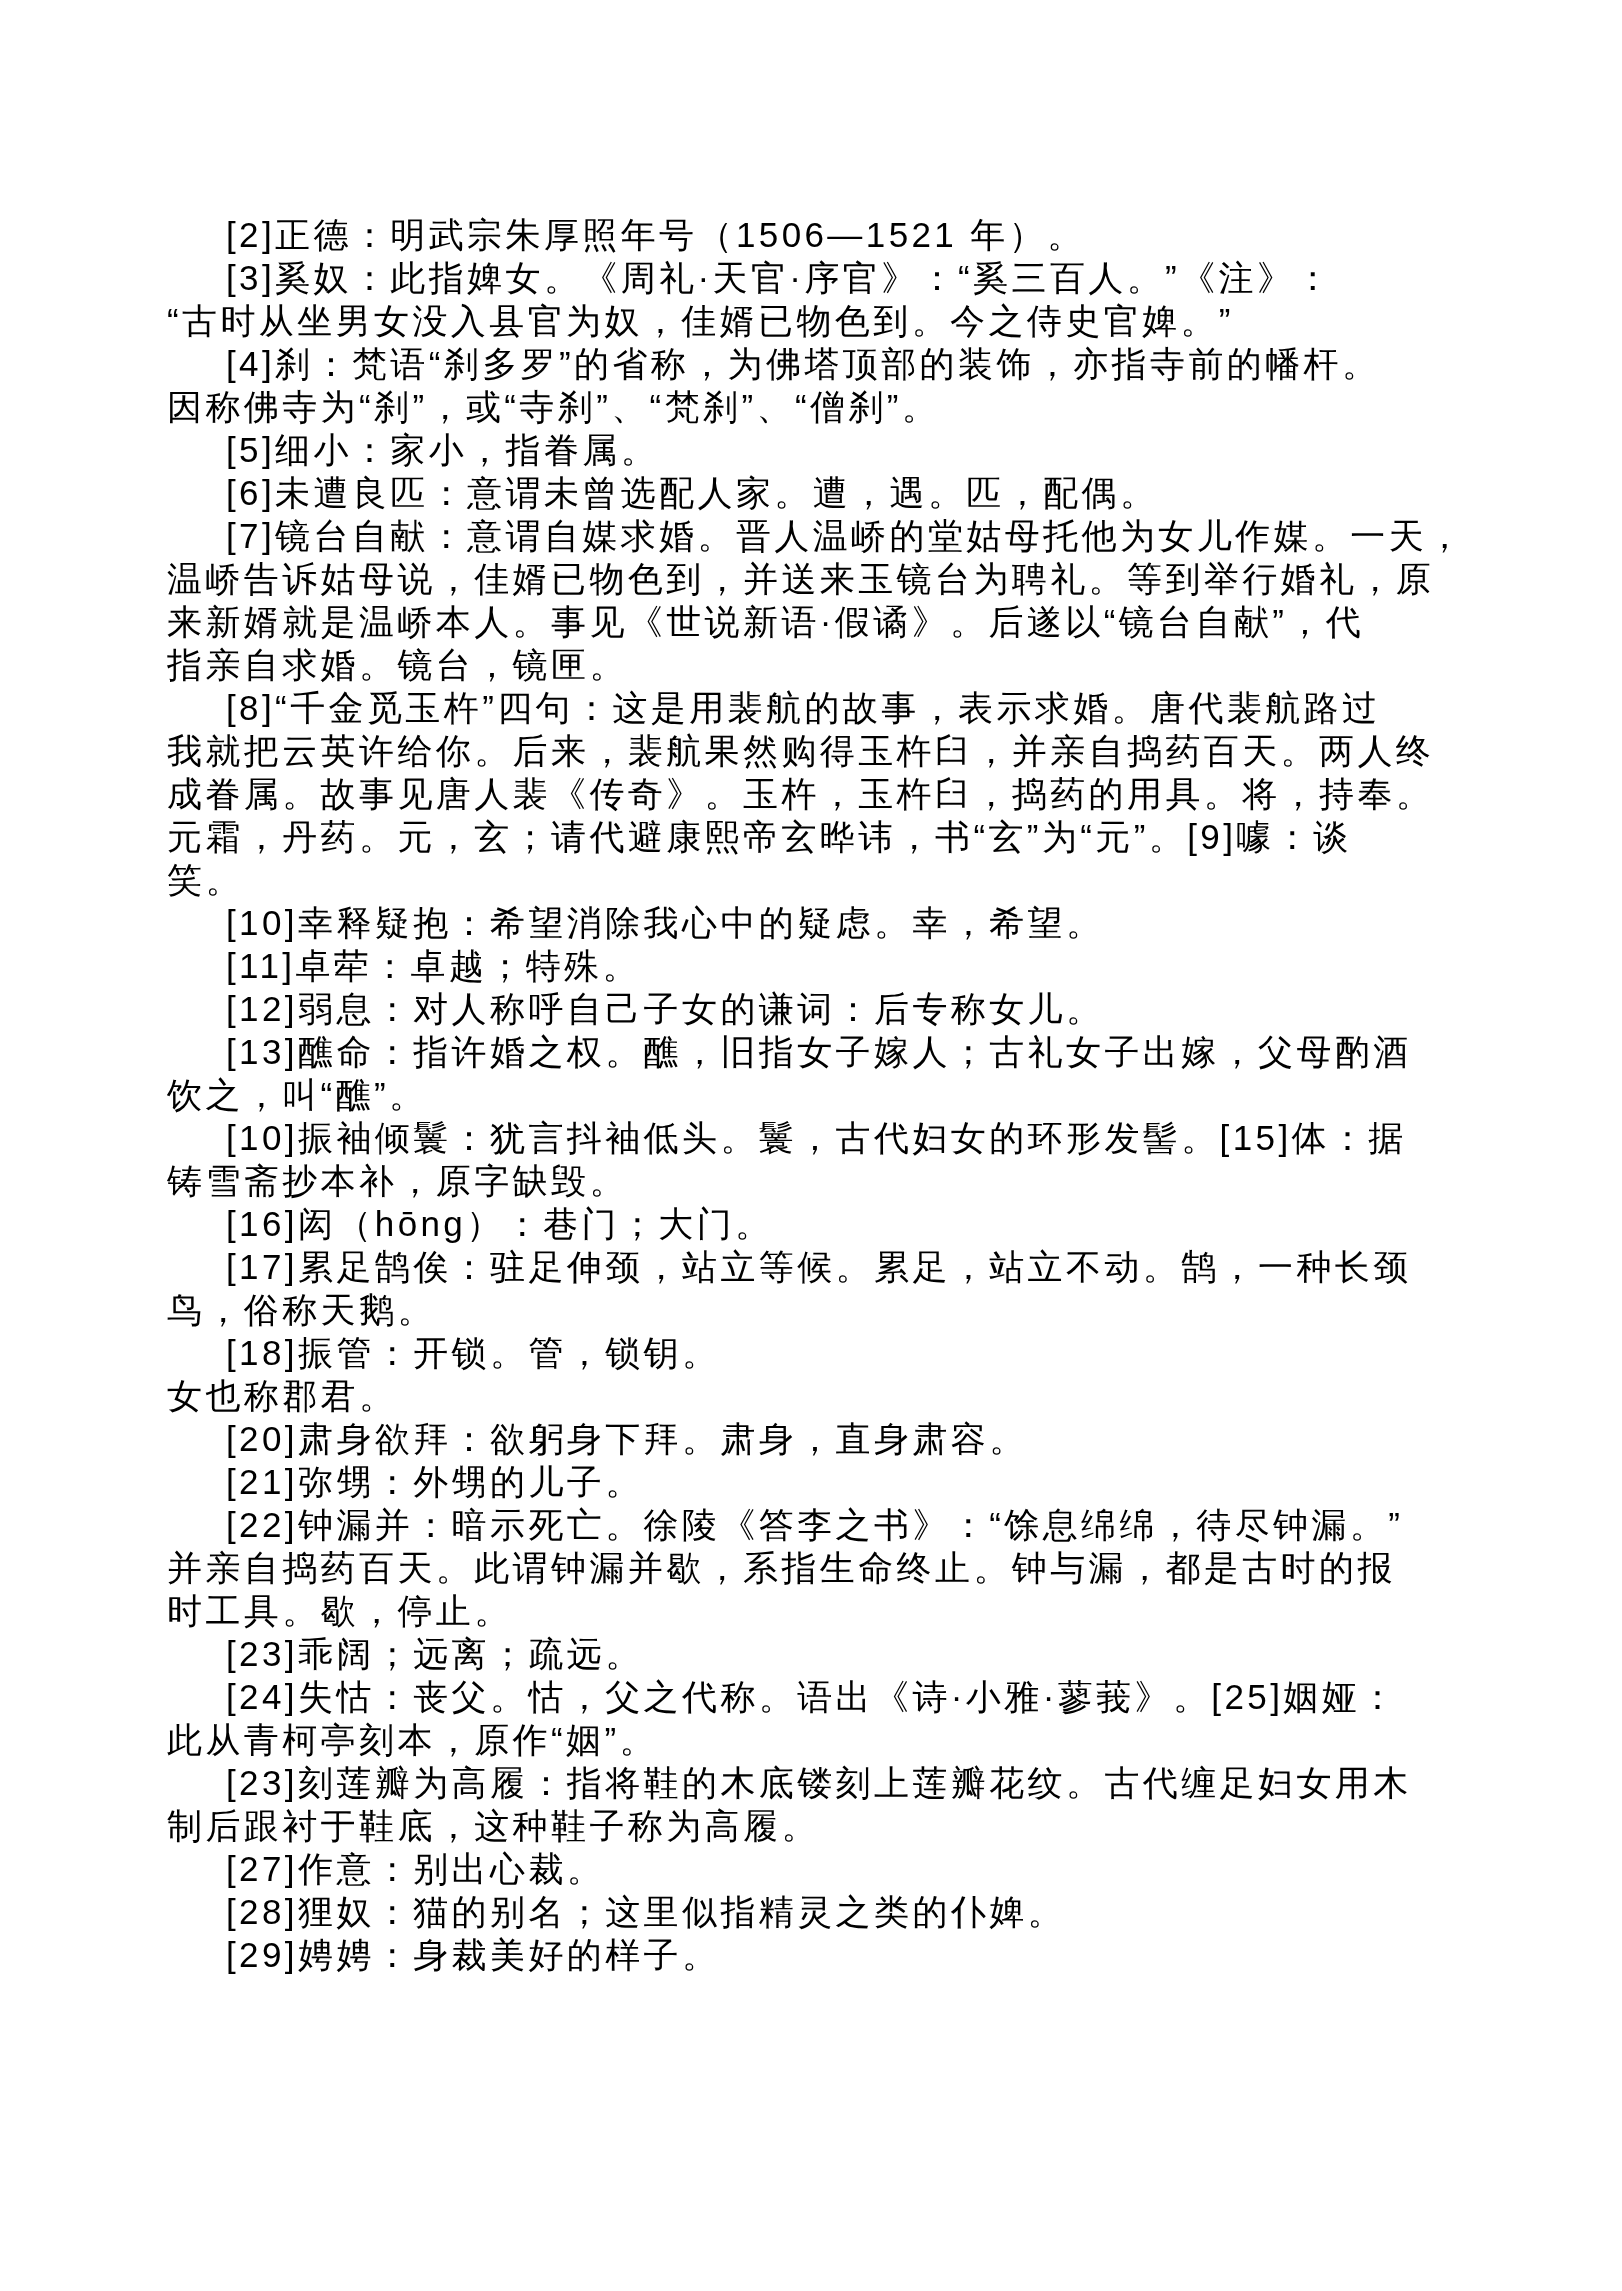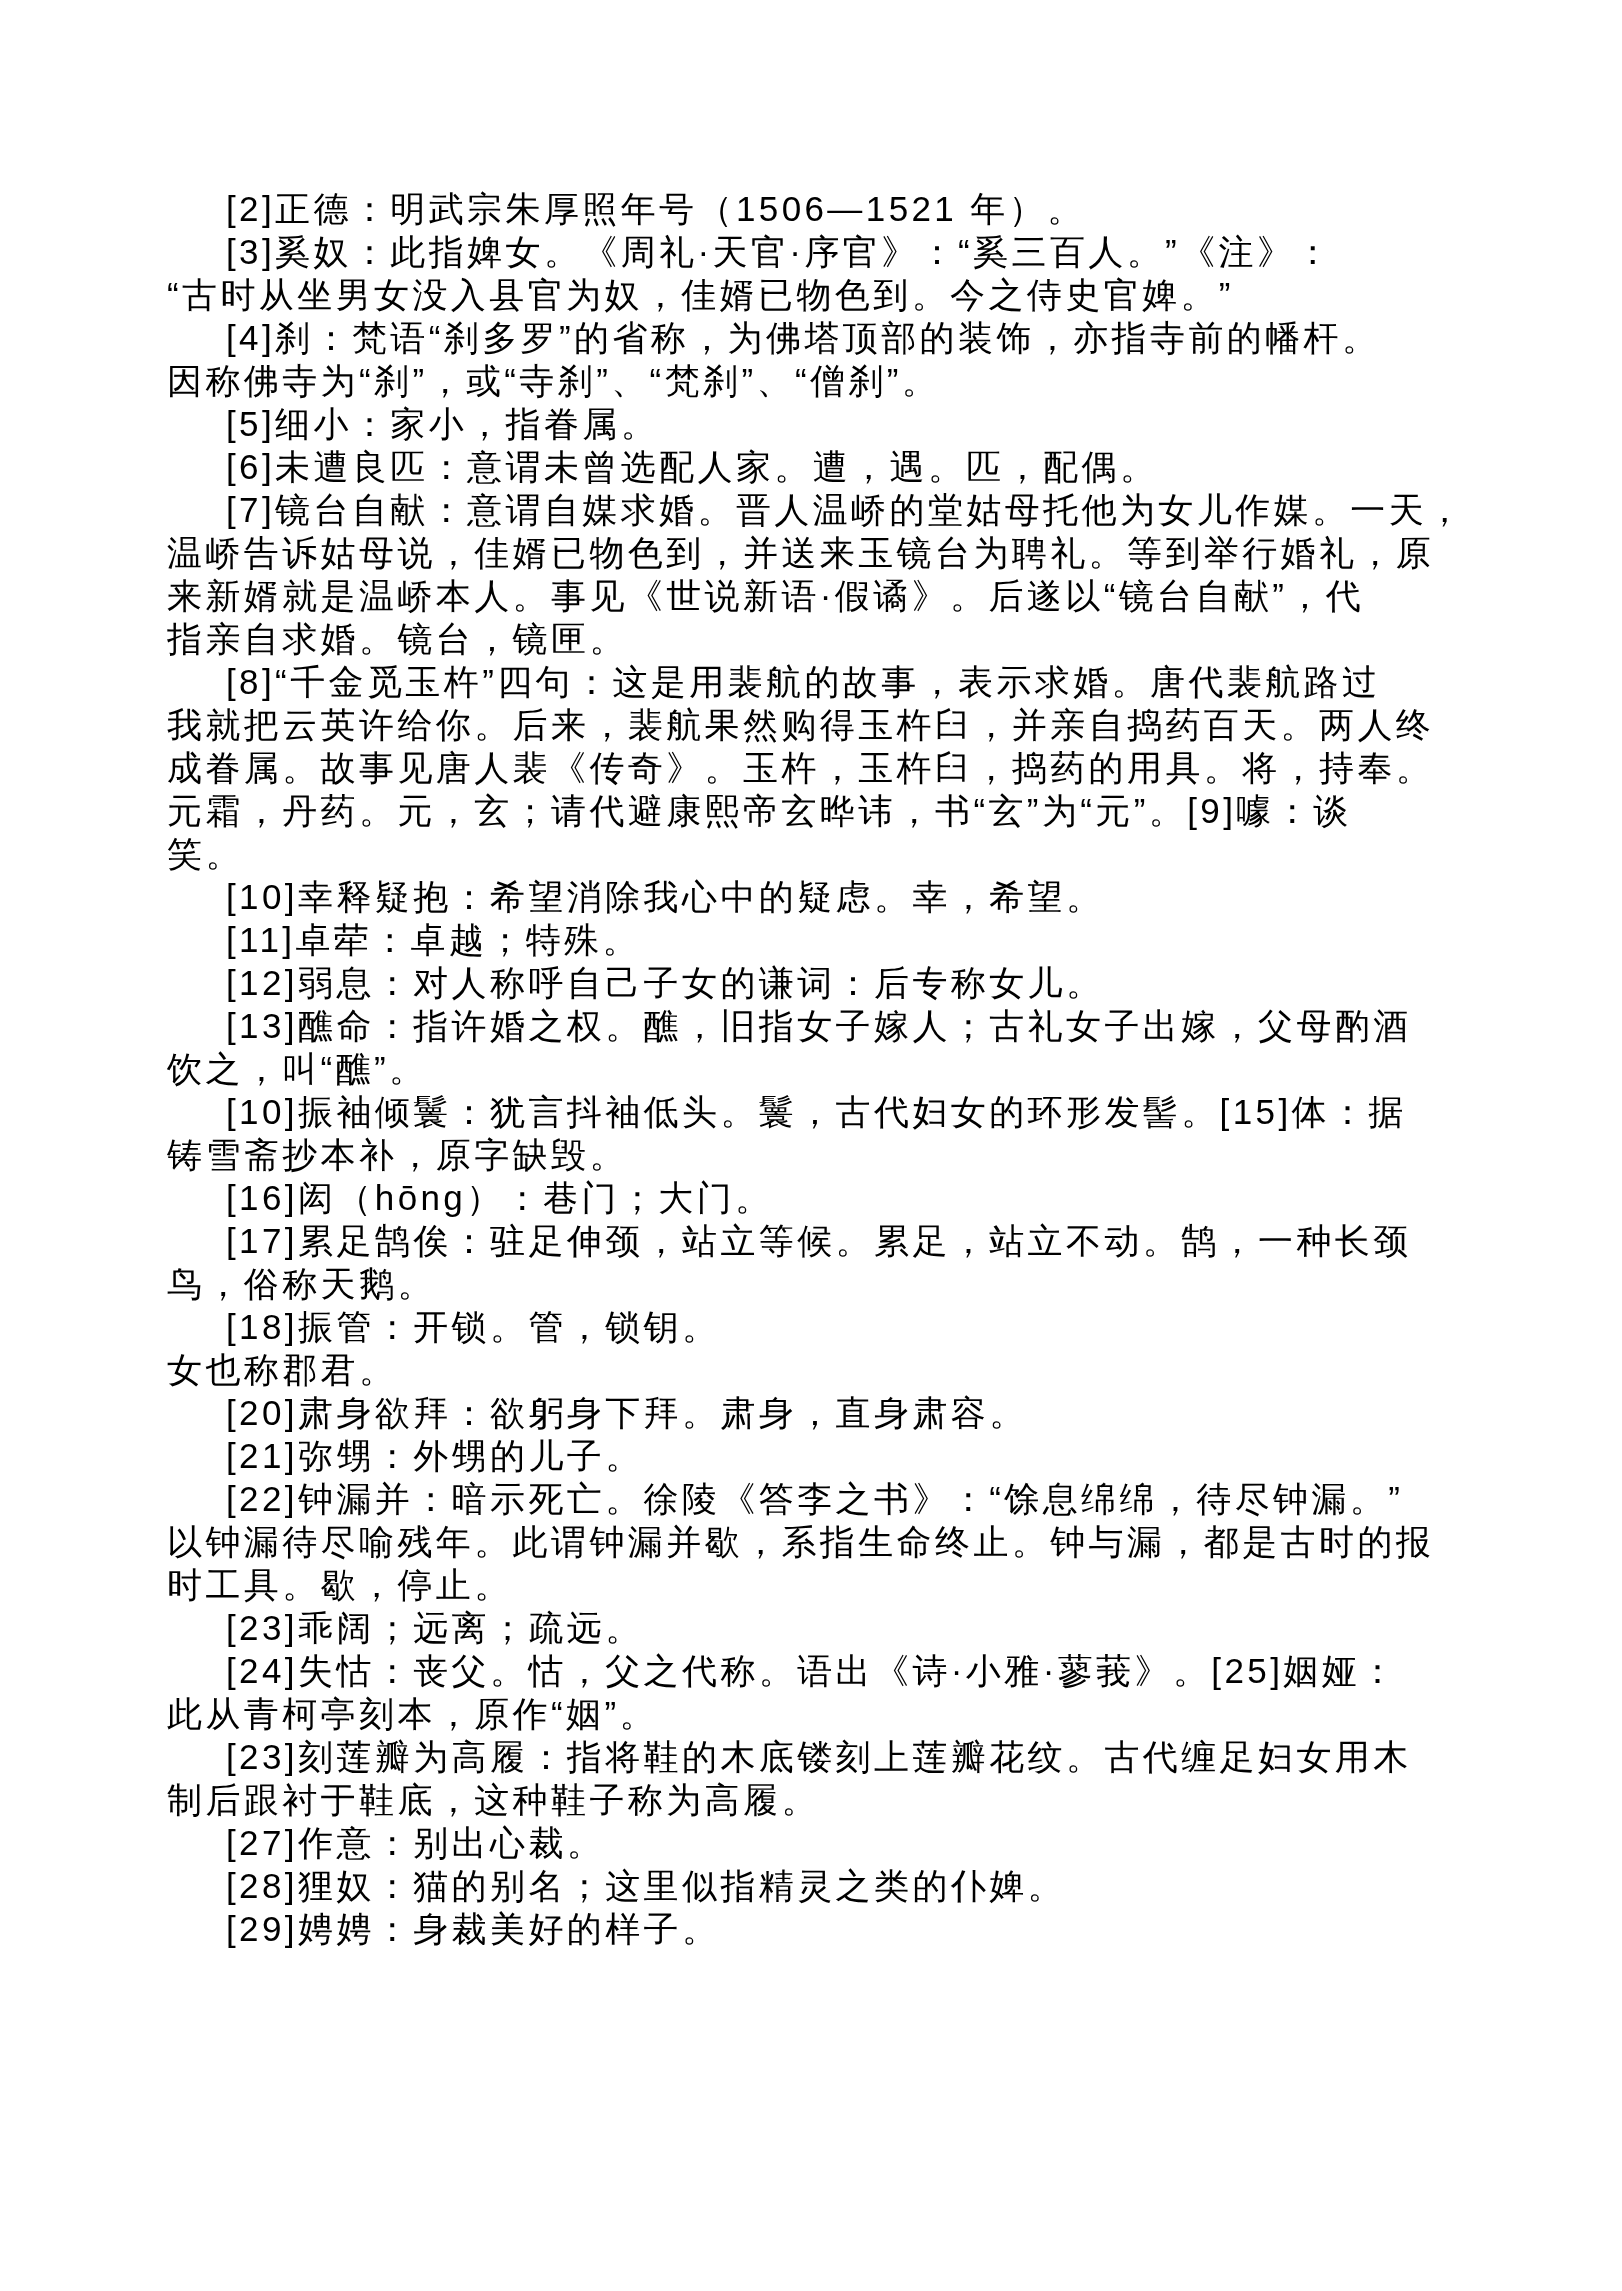--- a/index.html
+++ b/index.html
@@ -18,21 +18,21 @@
     position: absolute;
     left: 0;
     top: 0;
     width: 1622px;
     height: 2292px;
     background: #ffffff;
   }
   .text-block {
     position: absolute;
     left: 167px;
-    top: 187px;
+    top: 213px;
     width: 1304px;
     color: #000000;
   }
   .line {
     height: 43px;
     line-height: 43px;
     font-size: 35px;
     letter-spacing: 3.4px;
     white-space: nowrap;
     font-weight: 500;
@@ -71,21 +71,21 @@
       <div class="line indent">[10]振袖倾鬟：犹言抖袖低头。鬟，古代妇女的环形发髻。[15]体：据</div>
       <div class="line">铸雪斋抄本补，原字缺毁。</div>
       <div class="line indent">[16]闳（hōng）：巷门；大门。</div>
       <div class="line indent">[17]累足鹄俟：驻足伸颈，站立等候。累足，站立不动。鹄，一种长颈</div>
       <div class="line">鸟，俗称天鹅。</div>
       <div class="line indent">[18]振管：开锁。管，锁钥。</div>
       <div class="line">女也称郡君。</div>
       <div class="line indent">[20]肃身欲拜：欲躬身下拜。肃身，直身肃容。</div>
       <div class="line indent">[21]弥甥：外甥的儿子。</div>
       <div class="line indent">[22]钟漏并：暗示死亡。徐陵《答李之书》：“馀息绵绵，待尽钟漏。”</div>
-      <div class="line">以钟漏待尽喻残年。此谓钟漏并歇，系指生命终止。钟与漏，都是古时的报</div>
+      <div class="line">并亲自捣药百天。此谓钟漏并歇，系指生命终止。钟与漏，都是古时的报</div>
       <div class="line">时工具。歇，停止。</div>
       <div class="line indent">[23]乖阔；远离；疏远。</div>
       <div class="line indent">[24]失怙：丧父。怙，父之代称。语出《诗·小雅·蓼莪》。[25]姻娅：</div>
       <div class="line">此从青柯亭刻本，原作“姻”。</div>
       <div class="line indent">[23]刻莲瓣为高履：指将鞋的木底镂刻上莲瓣花纹。古代缠足妇女用木</div>
       <div class="line">制后跟衬于鞋底，这种鞋子称为高履。</div>
       <div class="line indent">[27]作意：别出心裁。</div>
       <div class="line indent">[28]狸奴：猫的别名；这里似指精灵之类的仆婢。</div>
       <div class="line indent">[29]娉娉：身裁美好的样子。</div>
     </div>

